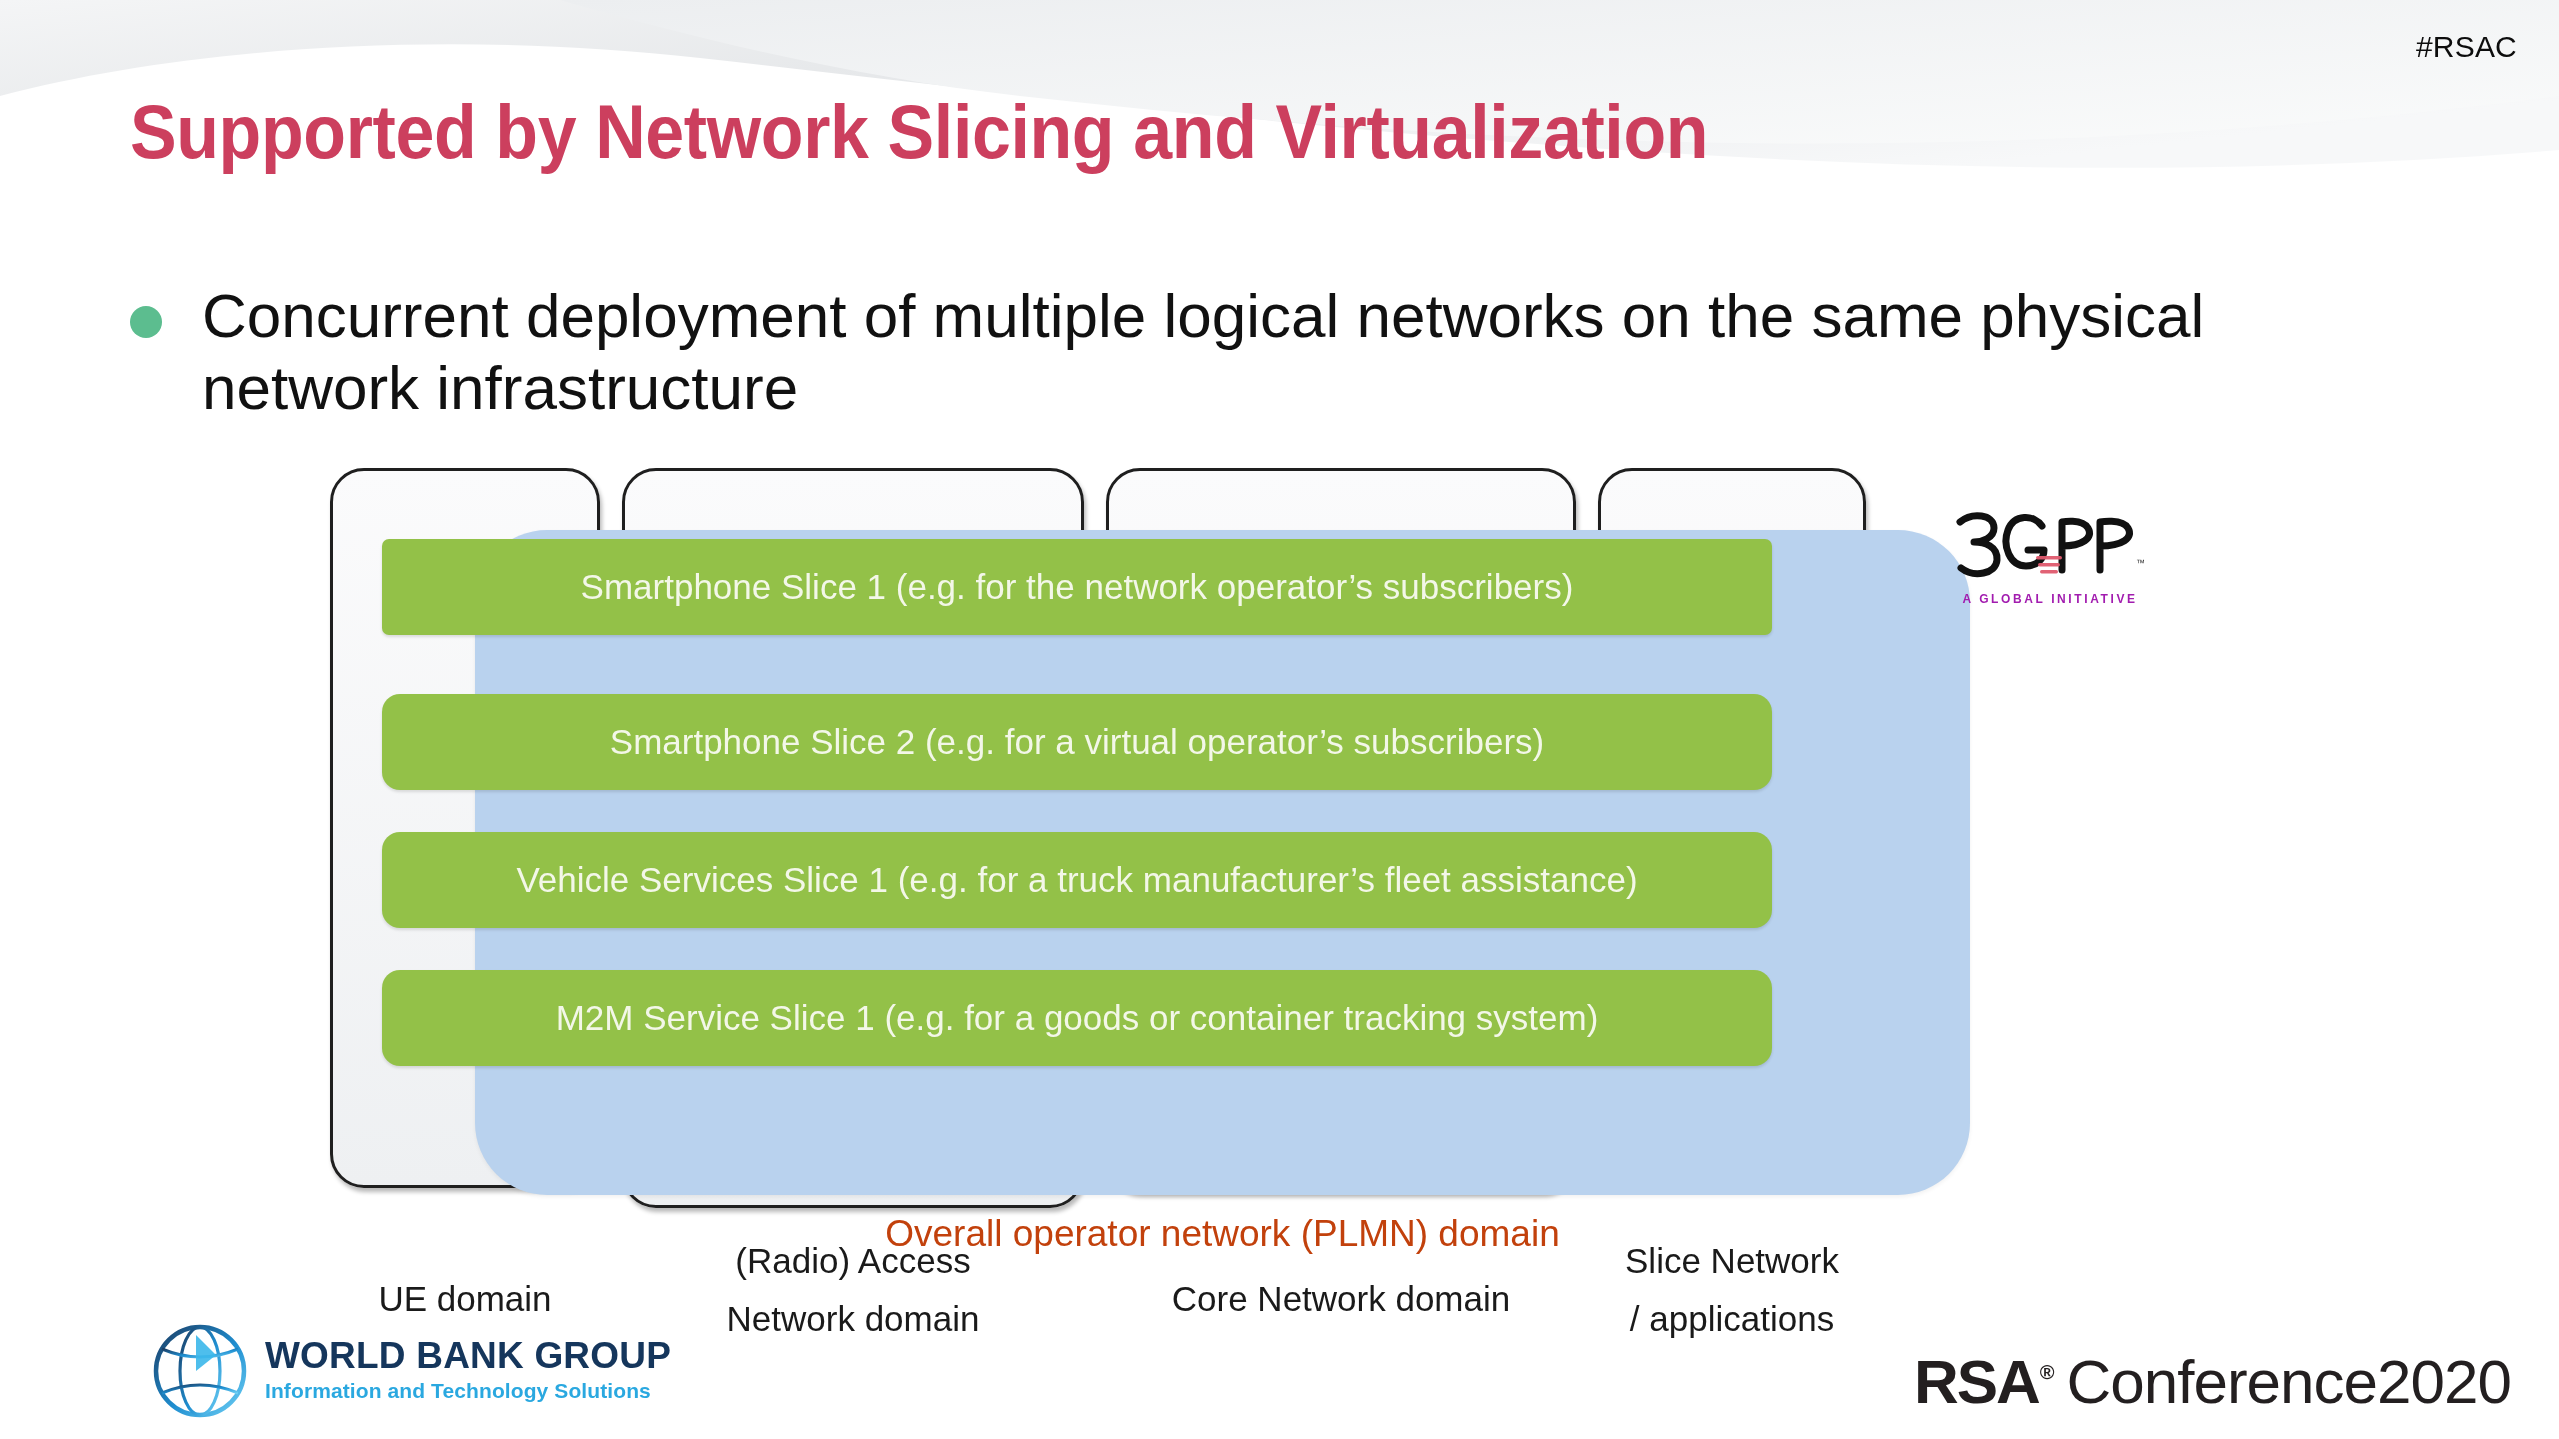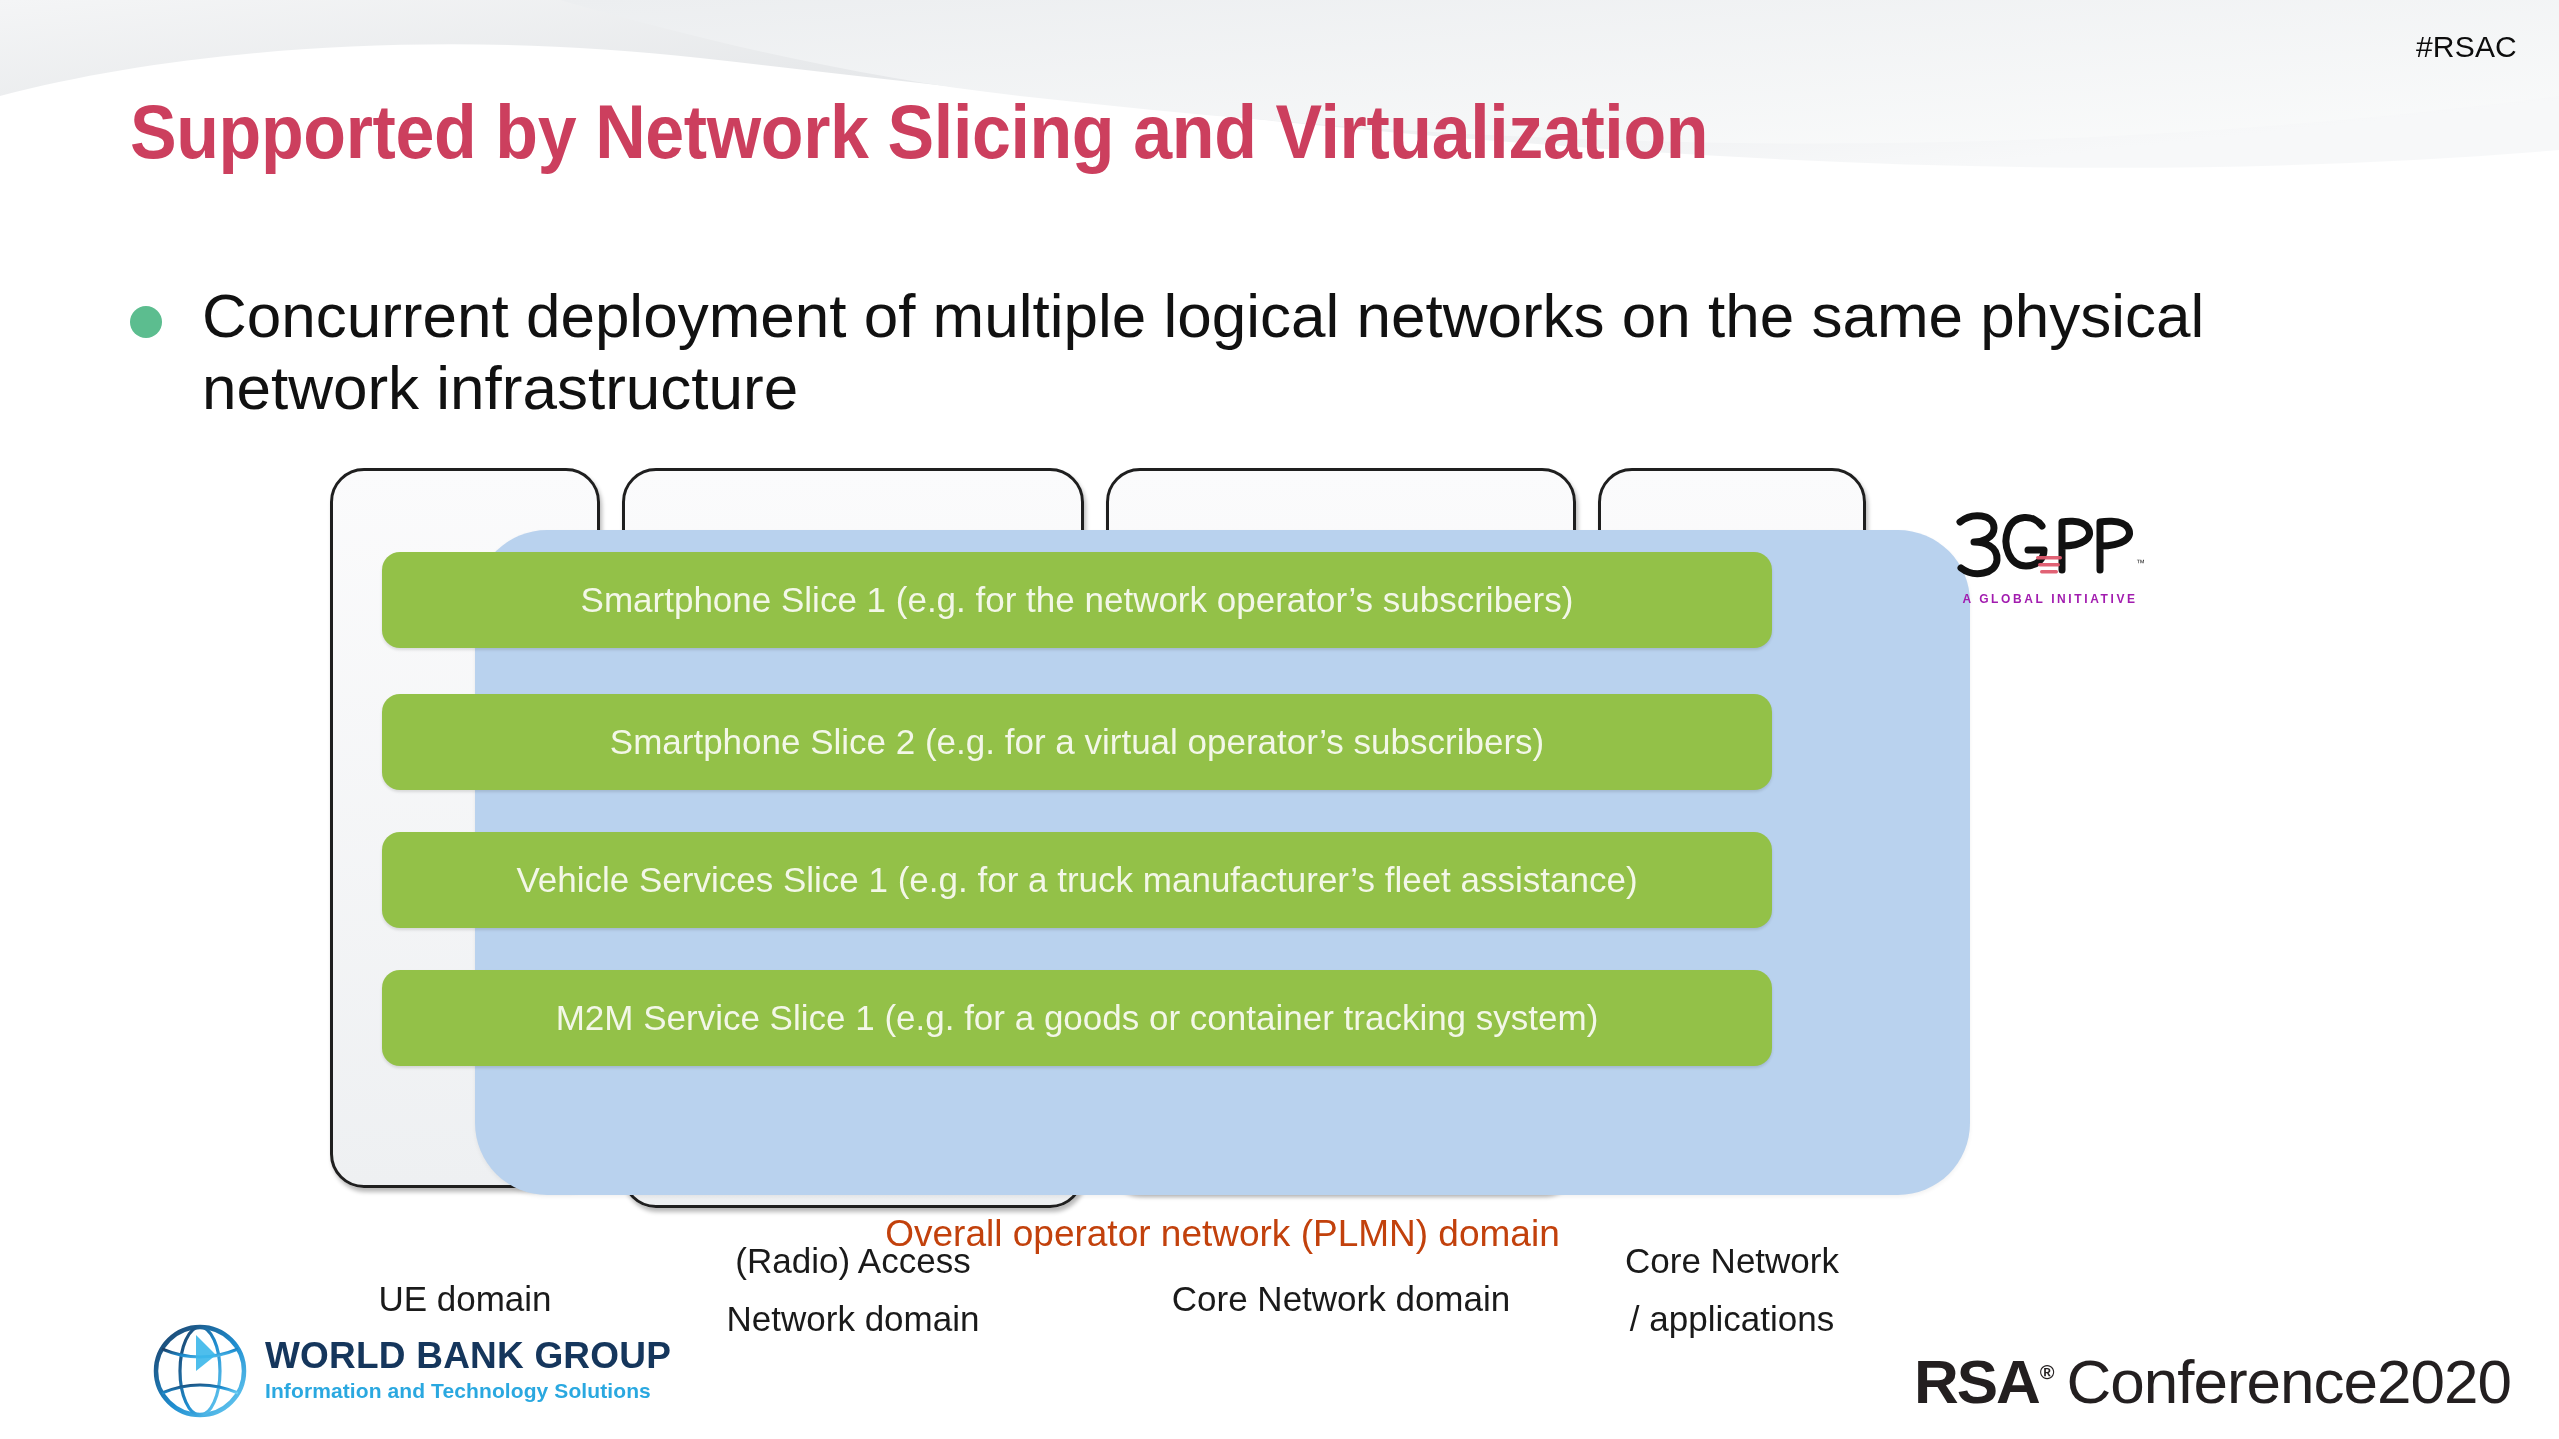--- a/index.html
+++ b/index.html
@@ -227,35 +227,35 @@
 
   <div id="diagram">
 
     <div class="domain-box" style="left:0px; top:0px; width:270px; height:720px;"></div>
     <div class="domain-box" style="left:292px; top:0px; width:462px; height:740px;"></div>
     <div class="domain-box" style="left:776px; top:0px; width:470px; height:725px;"></div>
     <div class="domain-box" style="left:1268px; top:0px; width:268px; height:718px;"></div>
 
     <div class="plmn-box"></div>
 
-    <div class="slice" style="top:84px;">Smartphone Slice 1 (e.g. for the network operator’s subscribers)</div>
+    <div class="slice" style="top:71px;border-radius:7px;">Smartphone Slice 1 (e.g. for the network operator’s subscribers)</div>
     <div class="slice" style="top:226px;">Smartphone Slice 2 (e.g. for a virtual operator’s subscribers)</div>
     <div class="slice" style="top:364px;">Vehicle Services Slice 1 (e.g. for a truck manufacturer’s fleet assistance)</div>
     <div class="slice" style="top:502px;">M2M Service Slice 1 (e.g. for a goods or container tracking system)</div>
 
     <div class="plmn-label">Overall operator network (PLMN) domain</div>
 
     <div class="domain-label" style="left:0px; top:808px; width:270px;">UE domain</div>
 
     <div class="domain-label" style="left:292px; top:770px; width:462px;">(Radio) Access</div>
     <div class="domain-label" style="left:292px; top:828px; width:462px;">Network domain</div>
 
     <div class="domain-label" style="left:776px; top:808px; width:470px;">Core Network domain</div>
 
-    <div class="domain-label" style="left:1262px; top:770px; width:280px;">Core Network</div>
+    <div class="domain-label" style="left:1262px; top:770px; width:280px;">Slice Network</div>
     <div class="domain-label" style="left:1262px; top:828px; width:280px;">/ applications</div>
 
     <div class="logo3gpp">
       <svg width="200" height="92" viewBox="0 0 200 92">
         <g fill="none" stroke="#111111" stroke-width="7" stroke-linecap="round" stroke-linejoin="round">
           <path d="M10,18 C22,8 44,10 44,24 C44,34 32,38 24,38 C34,38 48,42 47,56 C46,70 24,74 11,64"></path>
           <path d="M92,22 C84,10 64,10 58,26 C52,42 60,62 76,62 C86,62 94,56 94,46 L78,46"></path>
           <path d="M112,66 L112,18 C112,18 132,14 138,24 C144,34 132,42 112,42"></path>
           <path d="M150,66 L150,18 C150,18 172,14 178,24 C184,34 172,42 150,42"></path>
         </g>

